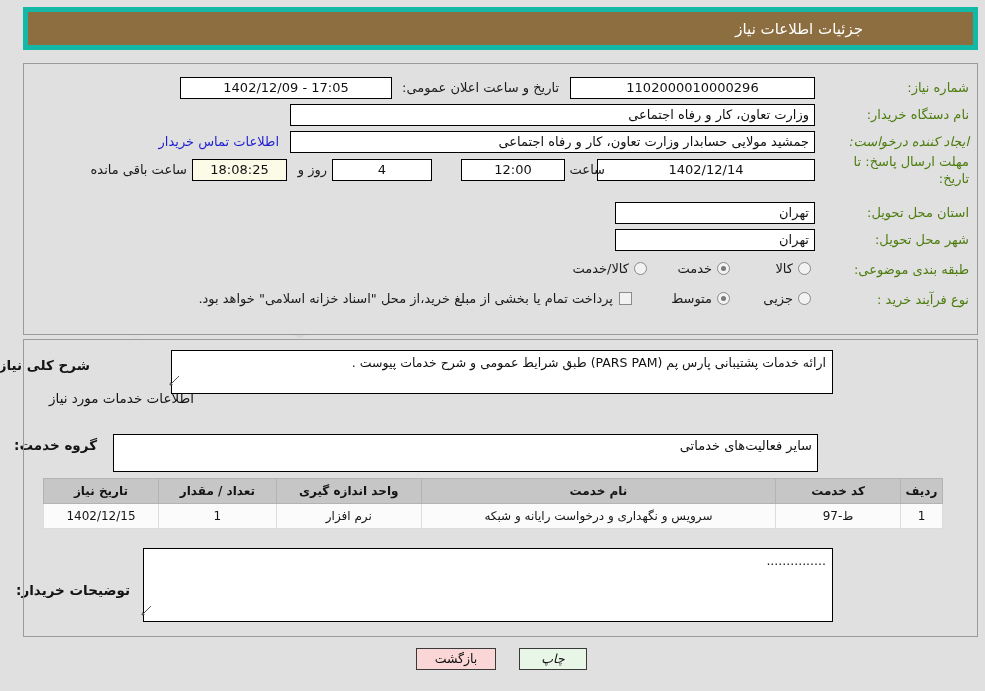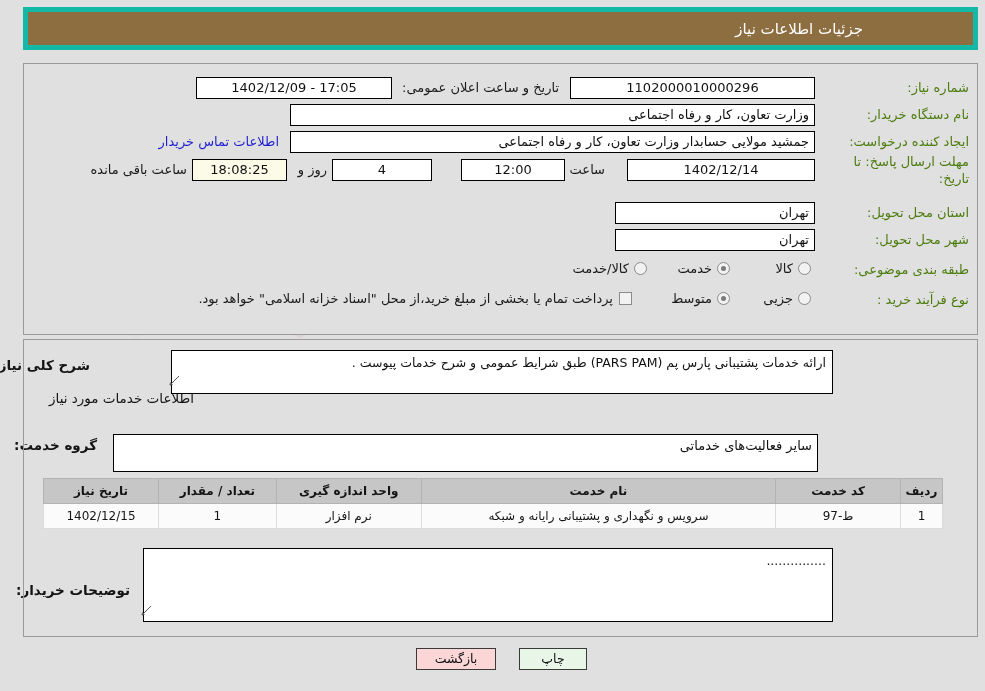--- a/index.html
+++ b/index.html
@@ -210,31 +210,31 @@
 
   <div class="header-bar">
     <div class="header-title">جزئیات اطلاعات نیاز</div>
   </div>
 
   <div class="panel panel-top">
 
     <div class="lbl-main" style="top:16px; right:8px;">شماره نیاز:</div>
     <div class="fld" style="position:absolute; top:13px; right:162px; width:245px;">1102000010000296</div>
     <div class="ilabel" style="position:absolute; top:16px; right:418px;">تاریخ و ساعت اعلان عمومی:</div>
-    <div class="fld" style="position:absolute; top:13px; right:585px; width:196px;">17:05 - 1402/12/09</div>
+    <div class="fld" style="position:absolute; top:13px; right:585px; width:212px;">17:05 - 1402/12/09</div>
 
     <div class="lbl-main" style="top:43px; right:8px;">نام دستگاه خریدار:</div>
     <div class="fld rt" style="position:absolute; top:40px; right:162px; width:525px;">وزارت تعاون، کار و رفاه اجتماعی</div>
 
-    <div class="lbl-main" style="top:70px; right:8px;">ایجاد کننده درخواست:</div>
+    <div class="lbl-main" style="top:70px; right:8px;font-style:italic;">ایجاد کننده درخواست:</div>
     <div class="fld rt" style="position:absolute; top:67px; right:162px; width:525px;">جمشید مولایی حسابدار وزارت تعاون، کار و رفاه اجتماعی</div>
     <a class="link" style="position:absolute; top:70px; right:698px;">اطلاعات تماس خریدار</a>
 
     <div class="lbl-main" style="top:89px; right:8px; line-height:17px; width:150px;">مهلت ارسال پاسخ: تا تاریخ:</div>
-    <div class="fld" style="position:absolute; top:95px; right:162px; width:188px;">1402/12/14</div>
+    <div class="fld" style="position:absolute; top:95px; right:162px; width:218px;">1402/12/14</div>
     <div class="ilabel" style="position:absolute; top:98px; right:372px;">ساعت</div>
     <div class="fld" style="position:absolute; top:95px; right:412px; width:104px;">12:00</div>
     <div class="fld" style="position:absolute; top:95px; right:545px; width:100px;">4</div>
     <div class="ilabel" style="position:absolute; top:98px; right:650px;">روز و</div>
     <div class="fld hl" style="position:absolute; top:95px; right:690px; width:95px;">18:08:25</div>
     <div class="ilabel" style="position:absolute; top:98px; right:790px;">ساعت باقی مانده</div>
 
     <div class="lbl-main" style="top:141px; right:8px;">استان محل تحویل:</div>
     <div class="fld rt" style="position:absolute; top:138px; right:162px; width:200px;">تهران</div>
 
@@ -292,31 +292,31 @@
         <th style="width:355px;">نام خدمت</th>
         <th style="width:145px;">واحد اندازه گیری</th>
         <th style="width:118px;">تعداد / مقدار</th>
         <th style="width:115px;">تاریخ نیاز</th>
       </tr>
     </thead>
     <tbody>
       <tr>
         <td>1</td>
         <td>ط-97</td>
-        <td>سرویس و نگهداری و پشتیبانی رایانه و شبکه</td>
+        <td>سرویس و نگهداری و درخواست رایانه و شبکه</td>
         <td>نرم افزار</td>
         <td>1</td>
         <td>1402/12/15</td>
       </tr>
     </tbody>
   </table>
 
   <div class="mid-label" style="right:855px; top:582px;">توضیحات خریدار:</div>
   <textarea class="ta" style="right: 152px; top: 548px; width: 690px; height: 74px; z-index: 3;">...............</textarea>
   <svg class="ta-grip" style="right:833px; top:605px; z-index:4;" viewBox="0 0 11 11" xmlns="http://www.w3.org/2000/svg">
     <path d="M1 10 L10 1" stroke="#555" stroke-width="1" fill="none"></path>
     <path d="M1 10 L3.5 9.5 M1 10 L1.5 7.5" stroke="#555" stroke-width="1" fill="none"></path>
   </svg>
 
-  <button class="btn btn-print" style="right:398px; top:648px; width:68px;">چاپ</button>
+  <button class="btn btn-print" style="right:398px; top:648px; width:68px;font-style:italic;">چاپ</button>
   <button class="btn btn-back" style="right:489px; top:648px; width:80px;">بازگشت</button>
 
 </div>
 
 </body></html>

